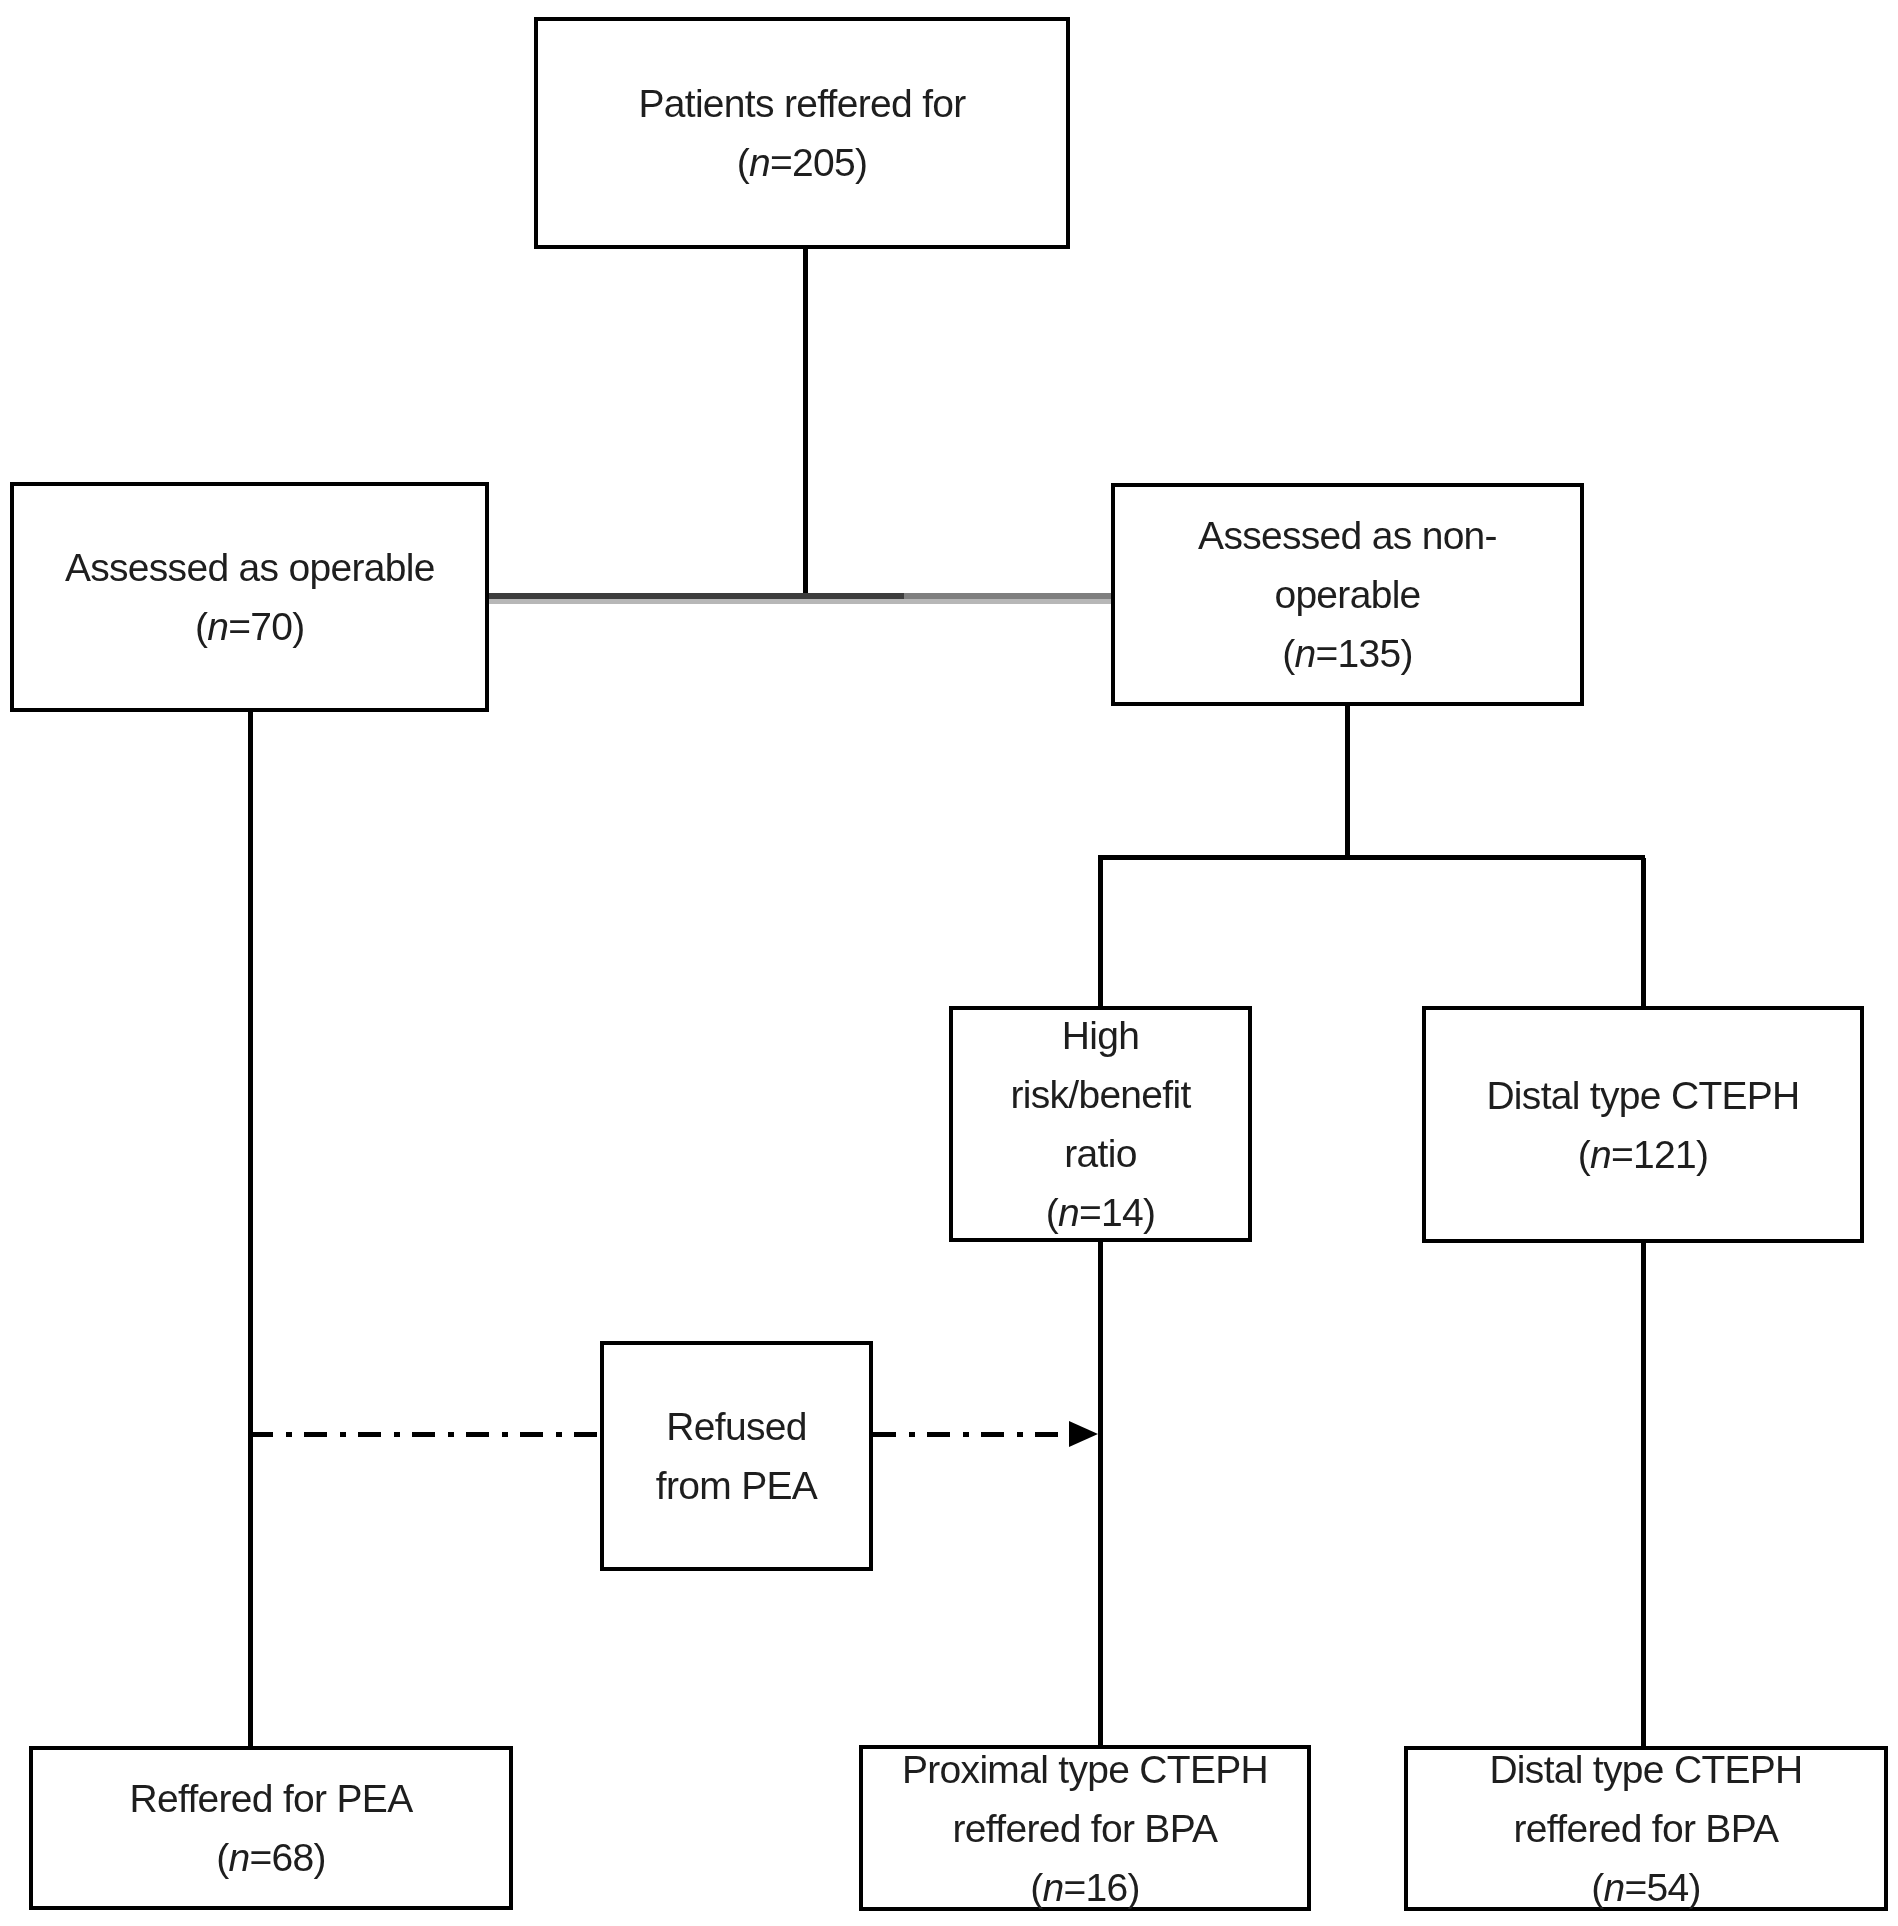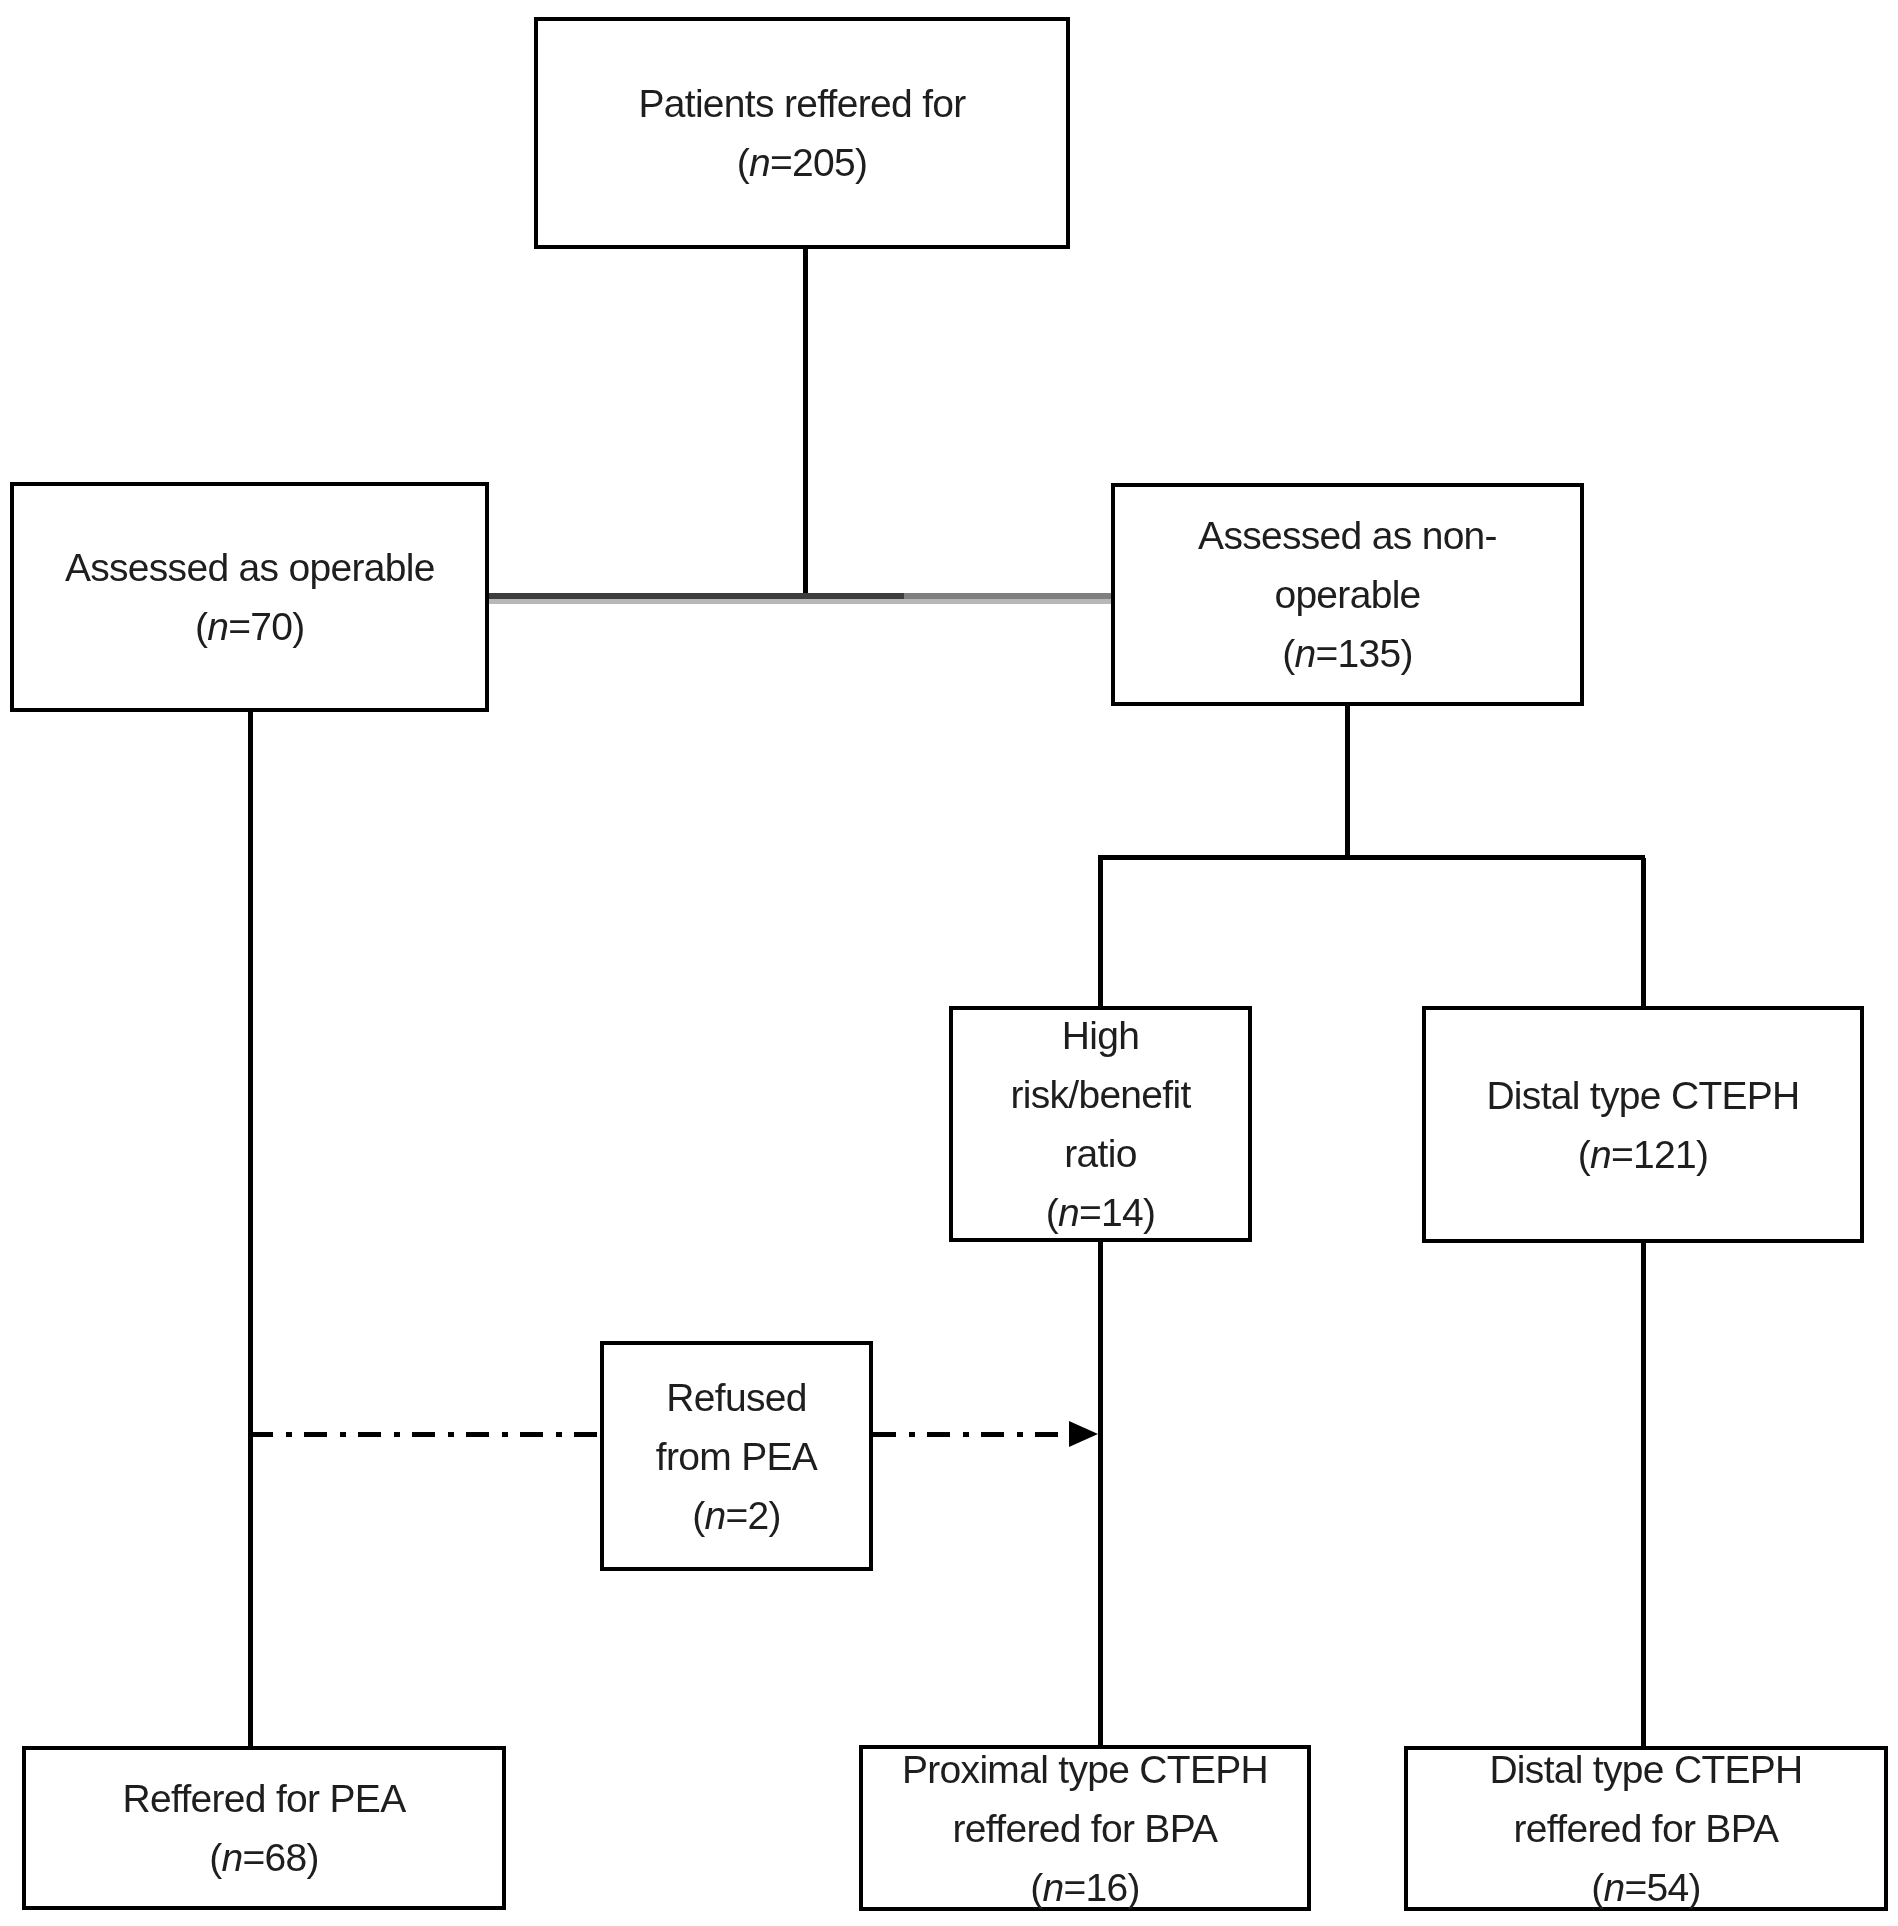--- a/index.html
+++ b/index.html
@@ -102,25 +102,24 @@
     <div class="txt">
       <div>Distal type CTEPH</div>
       <div><span>(</span><span class="it">n</span><span>=121)</span></div>
     </div>
   </div>
 
   <div class="box" style="left:600px;top:1325px;width:273px;height:230px;margin-top:16px;">
     <div class="txt">
       <div>Refused</div>
       <div>from PEA</div>
-      <div><span>(</span><span class="it">n</span><span>=2)</span></div>
     </div>
   </div>
 
-  <div class="box" style="left:22px;top:1746px;width:484px;height:164px;">
+  <div class="box" style="left:29px;top:1746px;width:484px;height:164px;">
     <div class="txt">
       <div>Reffered for PEA</div>
       <div><span>(</span><span class="it">n</span><span>=68)</span></div>
     </div>
   </div>
 
   <div class="box" style="left:859px;top:1745px;width:452px;height:166px;">
     <div class="txt">
       <div>Proximal type CTEPH</div>
       <div>reffered for BPA</div>

